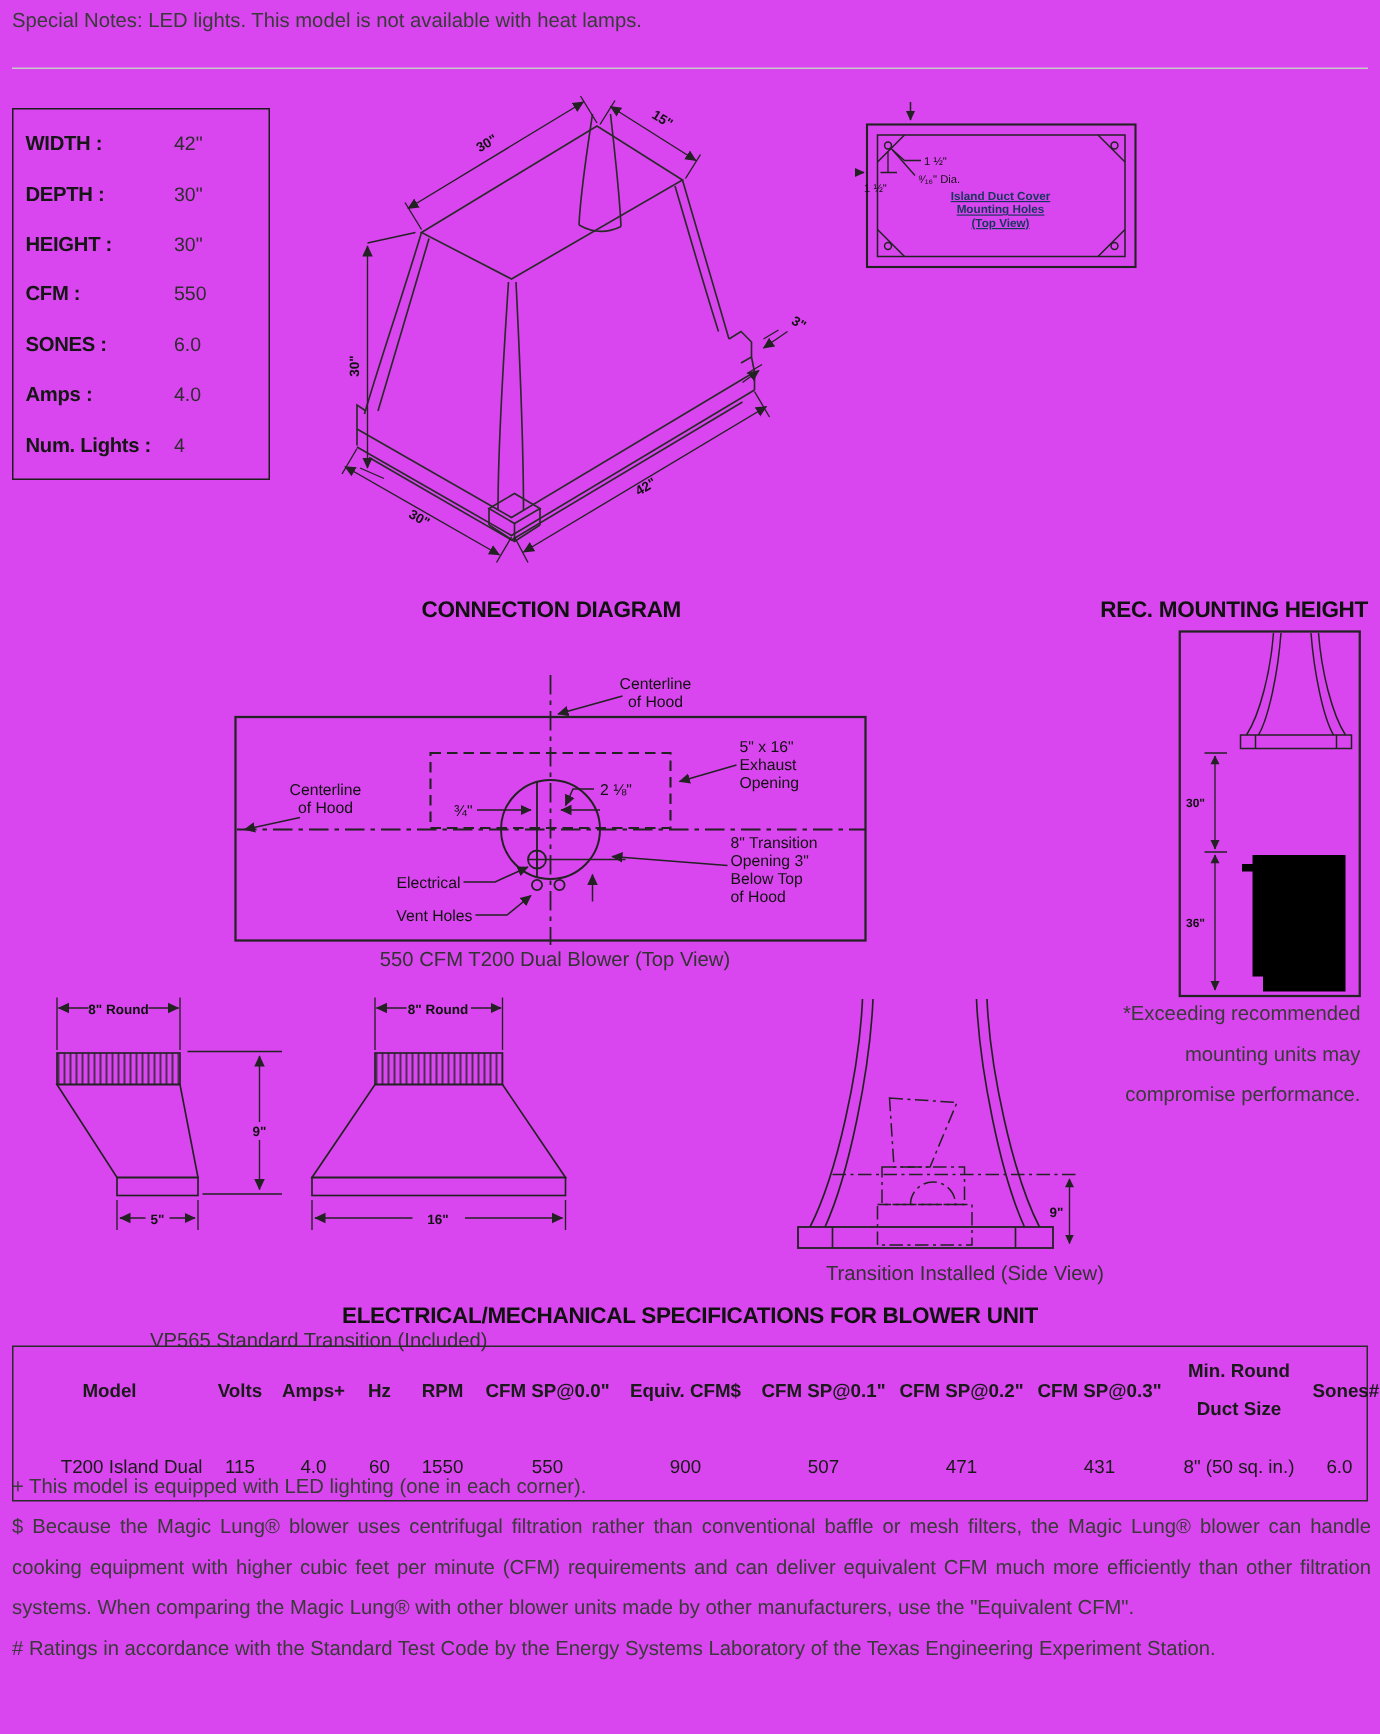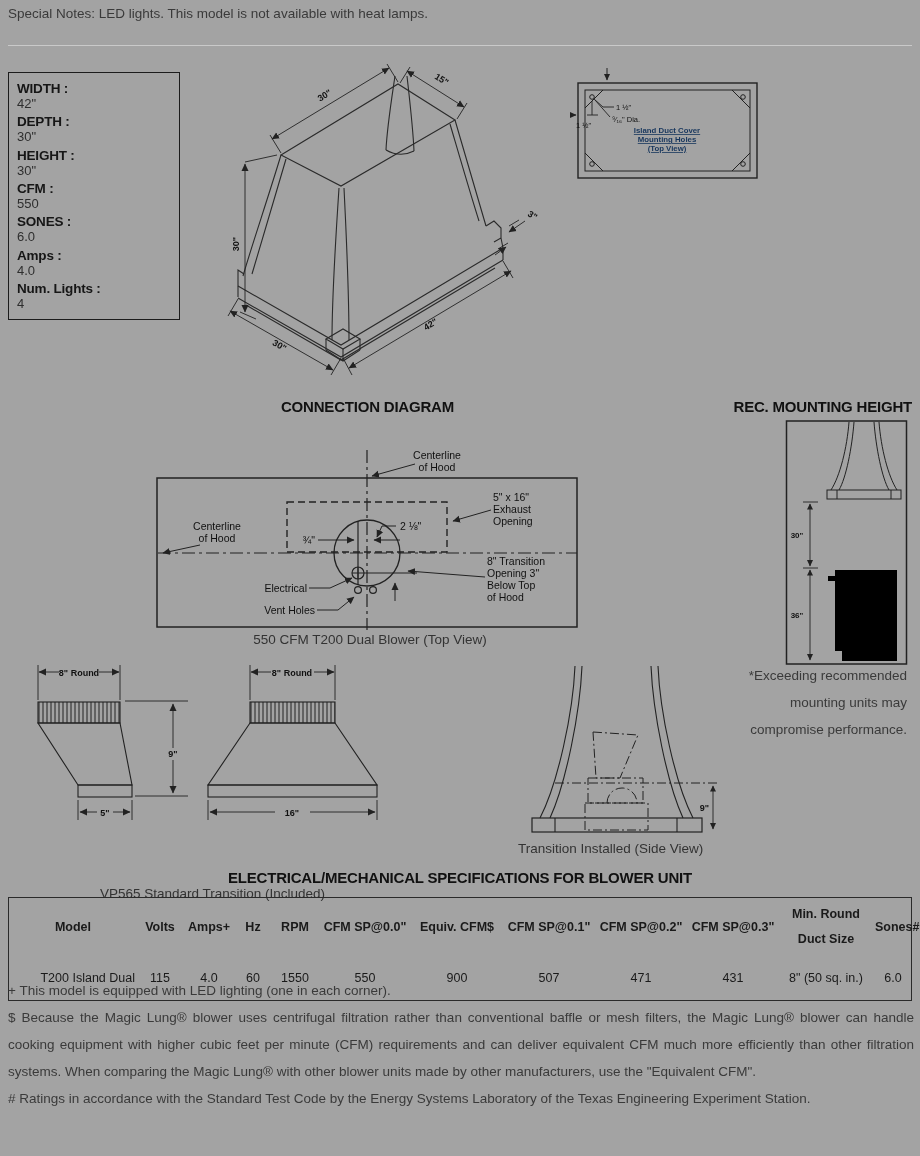--- a/index.html
+++ b/index.html
@@ -1,32 +1,32 @@
 <!DOCTYPE html>
 <html><head>
 <meta charset="utf-8">
 <style>
   html,body{margin:0;padding:0;background:#fff;}
-  #page{position:relative;width:920px;height:1156px;background:#a3a3a3;overflow:hidden;
+  #page{position:relative;width:920px;height:1156px;background:#d946ef;overflow:hidden;
         font-family:"Liberation Sans",sans-serif;color:#3a3a3a;}
   .abs{position:absolute;}
   .note-top{left:8px;top:6px;font-size:13.5px;color:#3a3a3a;}
   .divider{left:8px;top:45px;width:904px;border-top:1px solid #c9c9c9;height:0;}
   .specs-box{left:8px;top:72px;width:172px;height:248px;border:1.5px solid #1c1c1c;
              display:flex;flex-direction:column;justify-content:space-around;padding:6px 0 6px 8px;box-sizing:border-box;}
-  .spec-row{display:flex;align-items:baseline;flex-direction:column;}
+  .spec-row{display:flex;align-items:baseline;}
   .spec-label{font-weight:bold;color:#161616;font-size:13.5px;width:99px;flex:none;letter-spacing:-0.2px;}
   .spec-value{font-size:13px;color:#2e2e2e;}
   .sec-title{font-weight:bold;color:#111;font-size:15px;letter-spacing:-0.2px;}
   .conn-title{left:145px;top:398px;width:445px;text-align:center;}
   .mount-title{left:700px;top:398px;width:212px;text-align:right;}
   .caption{font-size:13.5px;color:#333;}
   .conn-caption{left:150px;top:632px;width:440px;text-align:center;}
   .vp-caption{left:25px;top:838px;width:375px;text-align:center;margin-top:48px;}
-  .ti-caption{left:518px;top:841px;width:218px;text-align:left;}
+  .ti-caption{left:518px;top:841px;width:218px;text-align:right;}
   .mount-notes{right:13px;top:662px;width:270px;text-align:right;font-size:13.5px;line-height:27px;color:#3a3a3a;}
   .tbl-title{left:0;top:869px;width:920px;text-align:center;}
   .spec-table-wrap{left:8px;top:897px;width:904px;height:104px;border:1.5px solid #2a2a2a;box-sizing:border-box;}
   table.spec{width:100%;height:100%;border-collapse:collapse;font-size:12.5px;color:#1a1a1a;table-layout:fixed;}
   table.spec th{font-weight:bold;vertical-align:middle;text-align:center;line-height:2;padding:0 2px;}
   table.spec td{text-align:center;vertical-align:middle;padding:0 2px;}
   table.spec tr.hdr{height:58px;}
   table.spec td.model{text-align:right;padding-left:10px;}
   .footnotes{left:8px;top:977px;width:906px;font-size:13.5px;line-height:27px;color:#3a3a3a;}
   .footnotes .just{text-align:justify;}

